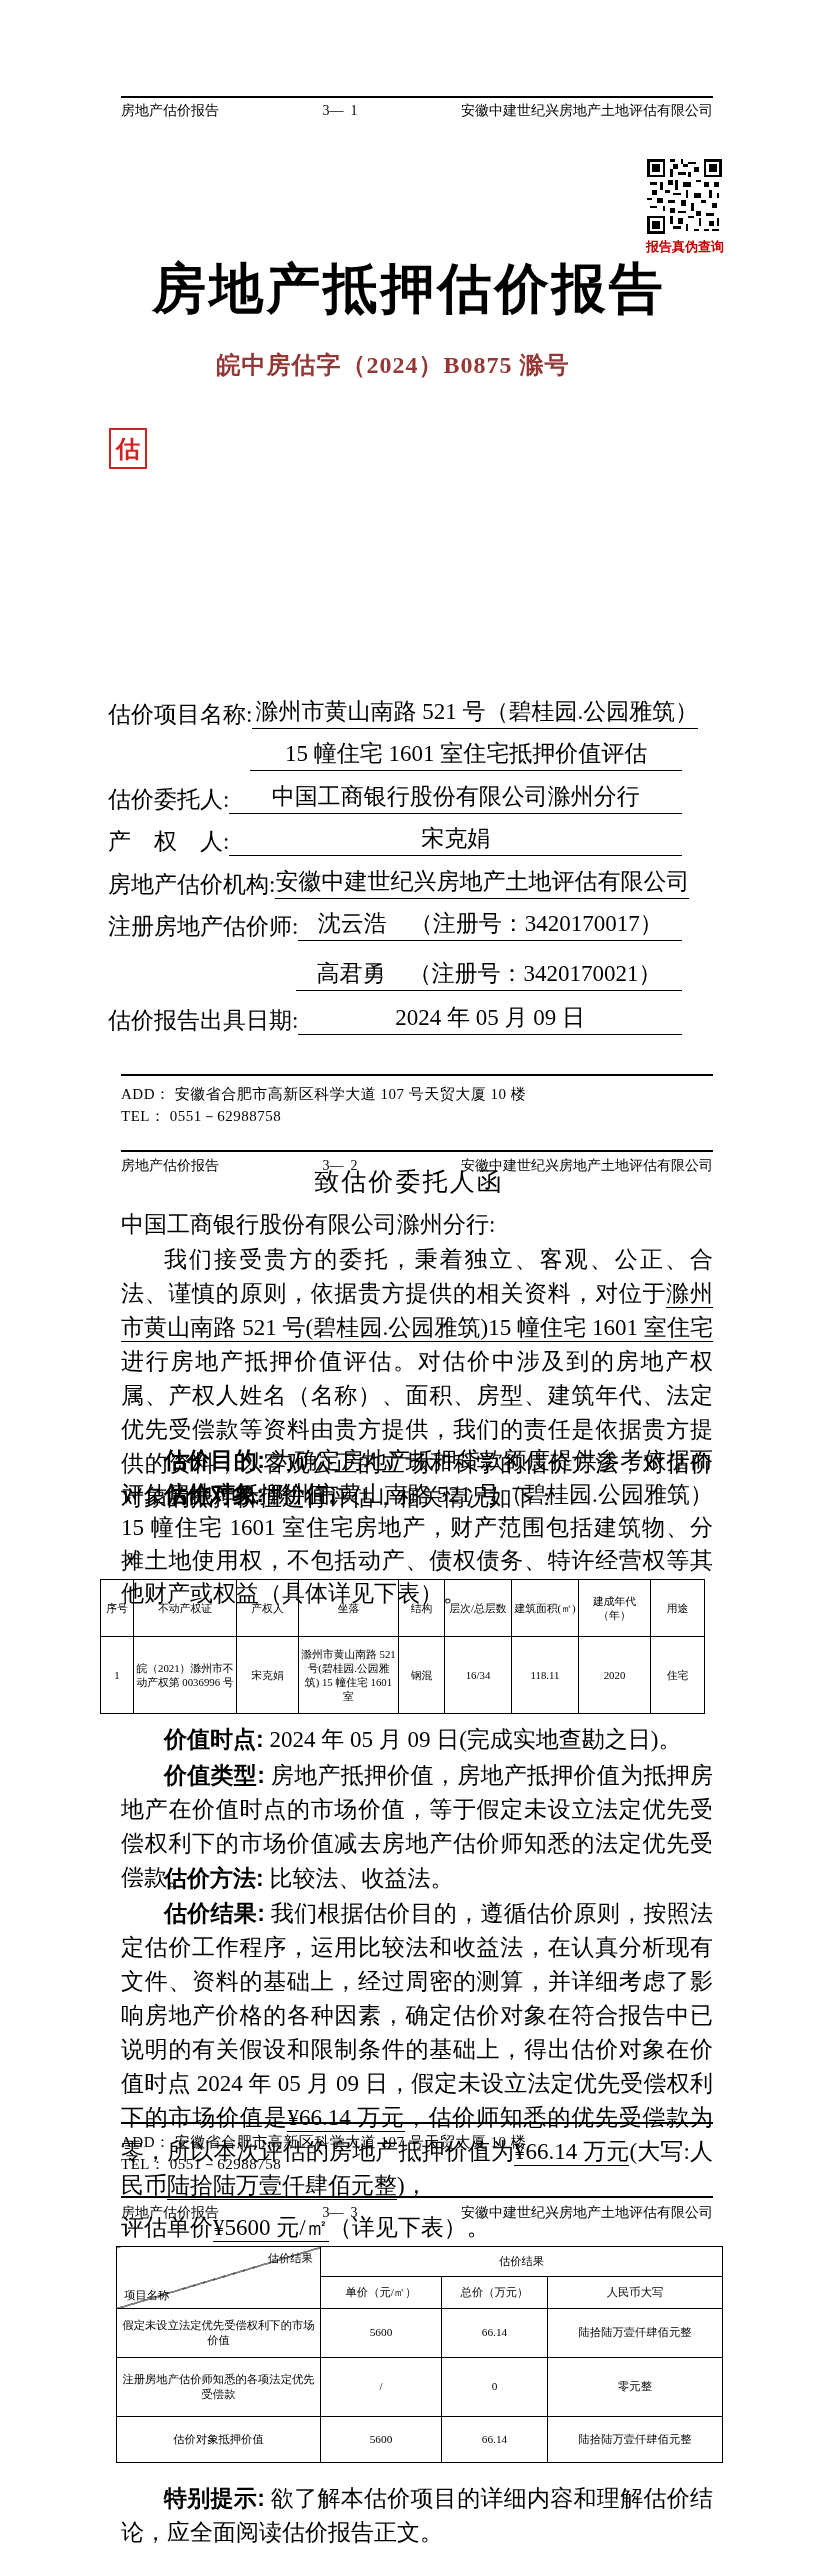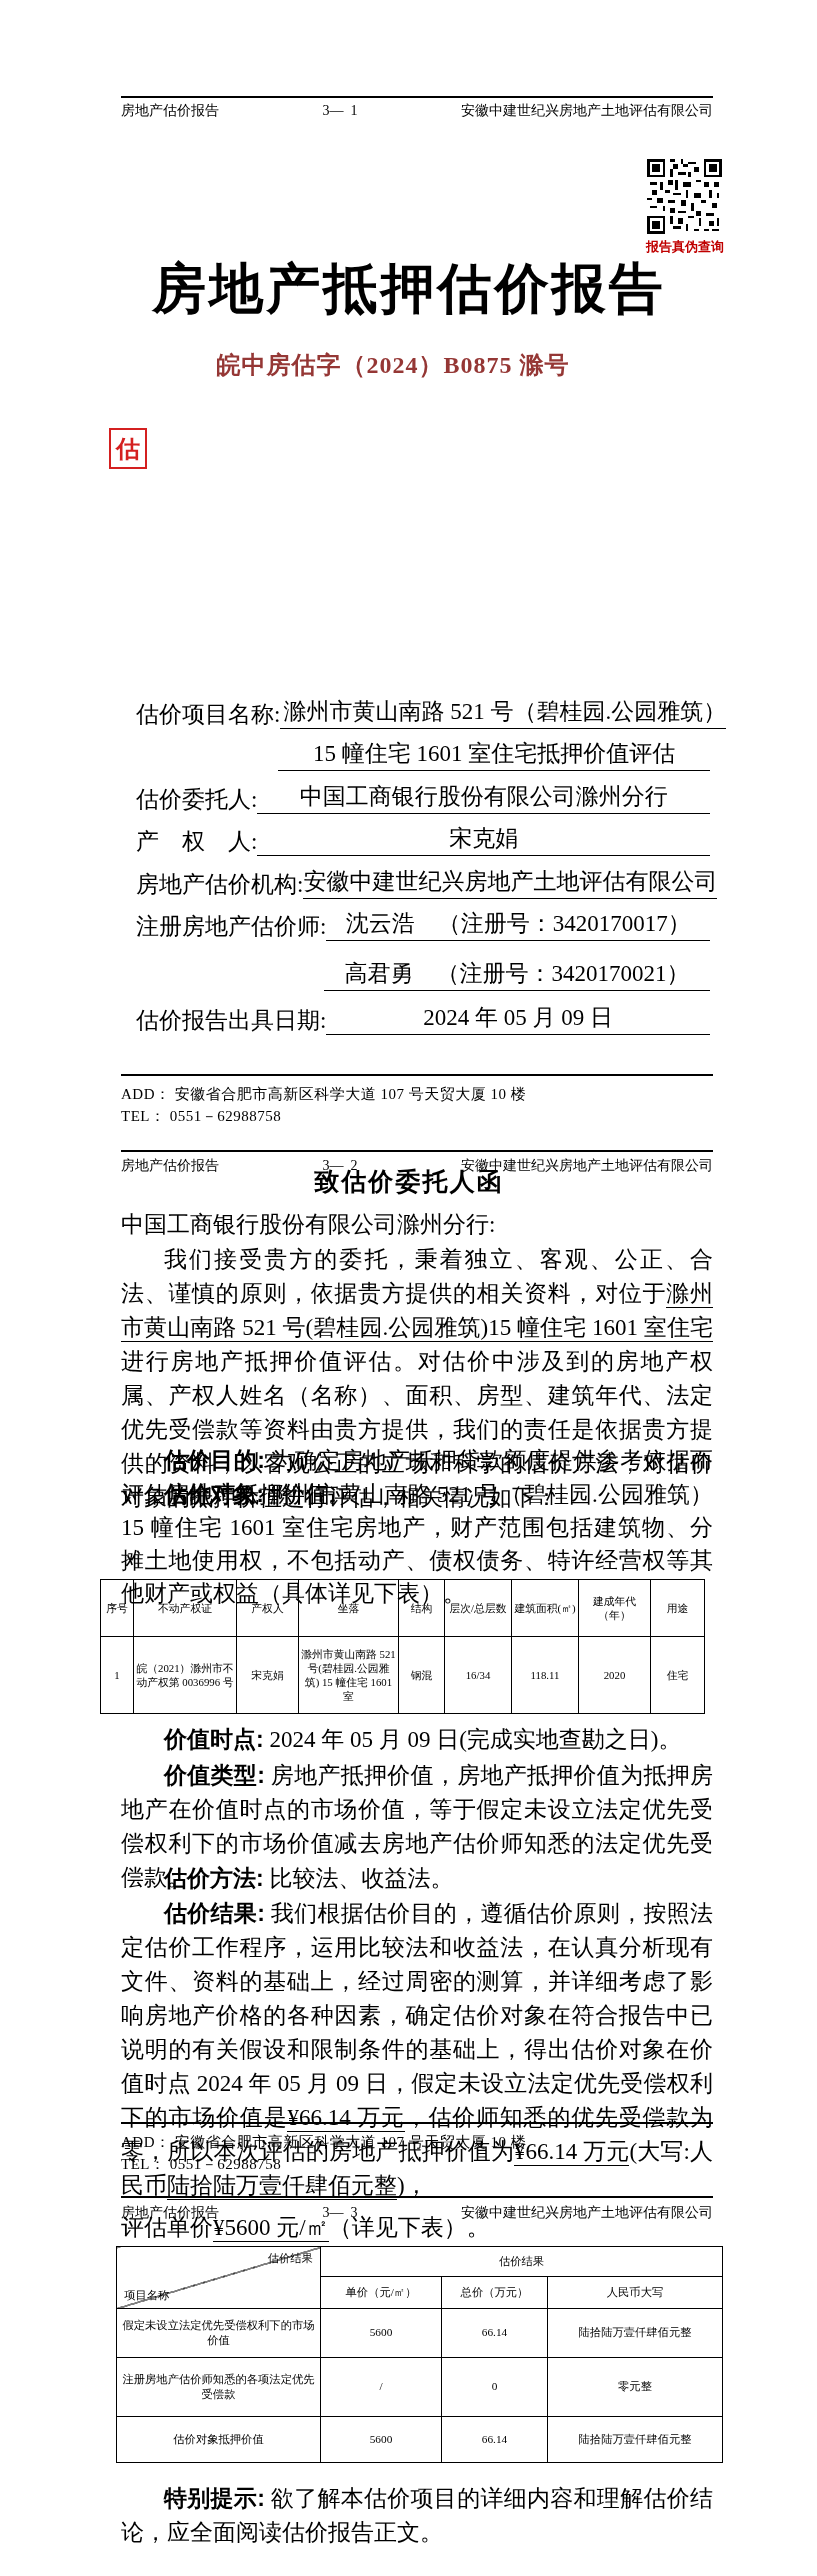--- a/index.html
+++ b/index.html
@@ -31,40 +31,40 @@
   }
   .title{
     position:absolute;left:0;top:253px;width:818px;margin:0;
     text-align:center;font-size:54px;font-weight:bold;letter-spacing:3.1px;
   }
   .docno{
     position:absolute;left:0;top:349px;width:786px;
     text-align:center;font-size:24px;letter-spacing:1px;color:#953735;font-weight:bold;
   }
   .frow{
-    position:absolute;left:136px;width:574px;
+    position:absolute;left:108px;width:574px;
     display:flex;align-items:flex-end;
     font-size:23px;line-height:29px;
   }
   .flabel{white-space:pre;}
   .fval{
     flex:1;text-align:center;border-bottom:1.5px solid #000;
     padding-bottom:2.1px;white-space:pre;
   }
   .fval.left{text-align:left;padding-left:3.1px;}
   .para{
     position:absolute;left:121px;width:592px;margin:0;
     font-size:23px;line-height:34px;text-align:justify;text-indent:43px;
   }
   .para.noindent{text-indent:0;}
   .para b{font-family:"Liberation Sans","DejaVu Sans",sans-serif;font-weight:bold;}
   .u{border-bottom:1.5px solid #000;padding-bottom:1px;}
   .lettertitle{
     position:absolute;left:0;width:818px;text-align:center;
-    font-size:25px;font-weight:bold;margin:0;letter-spacing:2.1px;
+    font-size:25px;font-weight:normal;margin:0;letter-spacing:2.1px;
   }
   .footline{position:absolute;left:121px;width:592px;font-size:15px;letter-spacing:0.5px;}
   table.t{
     position:absolute;border-collapse:collapse;table-layout:fixed;
     font-size:10.8px;line-height:14px;
   }
   table.t td,table.t th{
     border:1px solid #000;text-align:center;vertical-align:middle;
     padding:1.5px 2.1px;font-weight:normal;word-break:break-all;
   }

